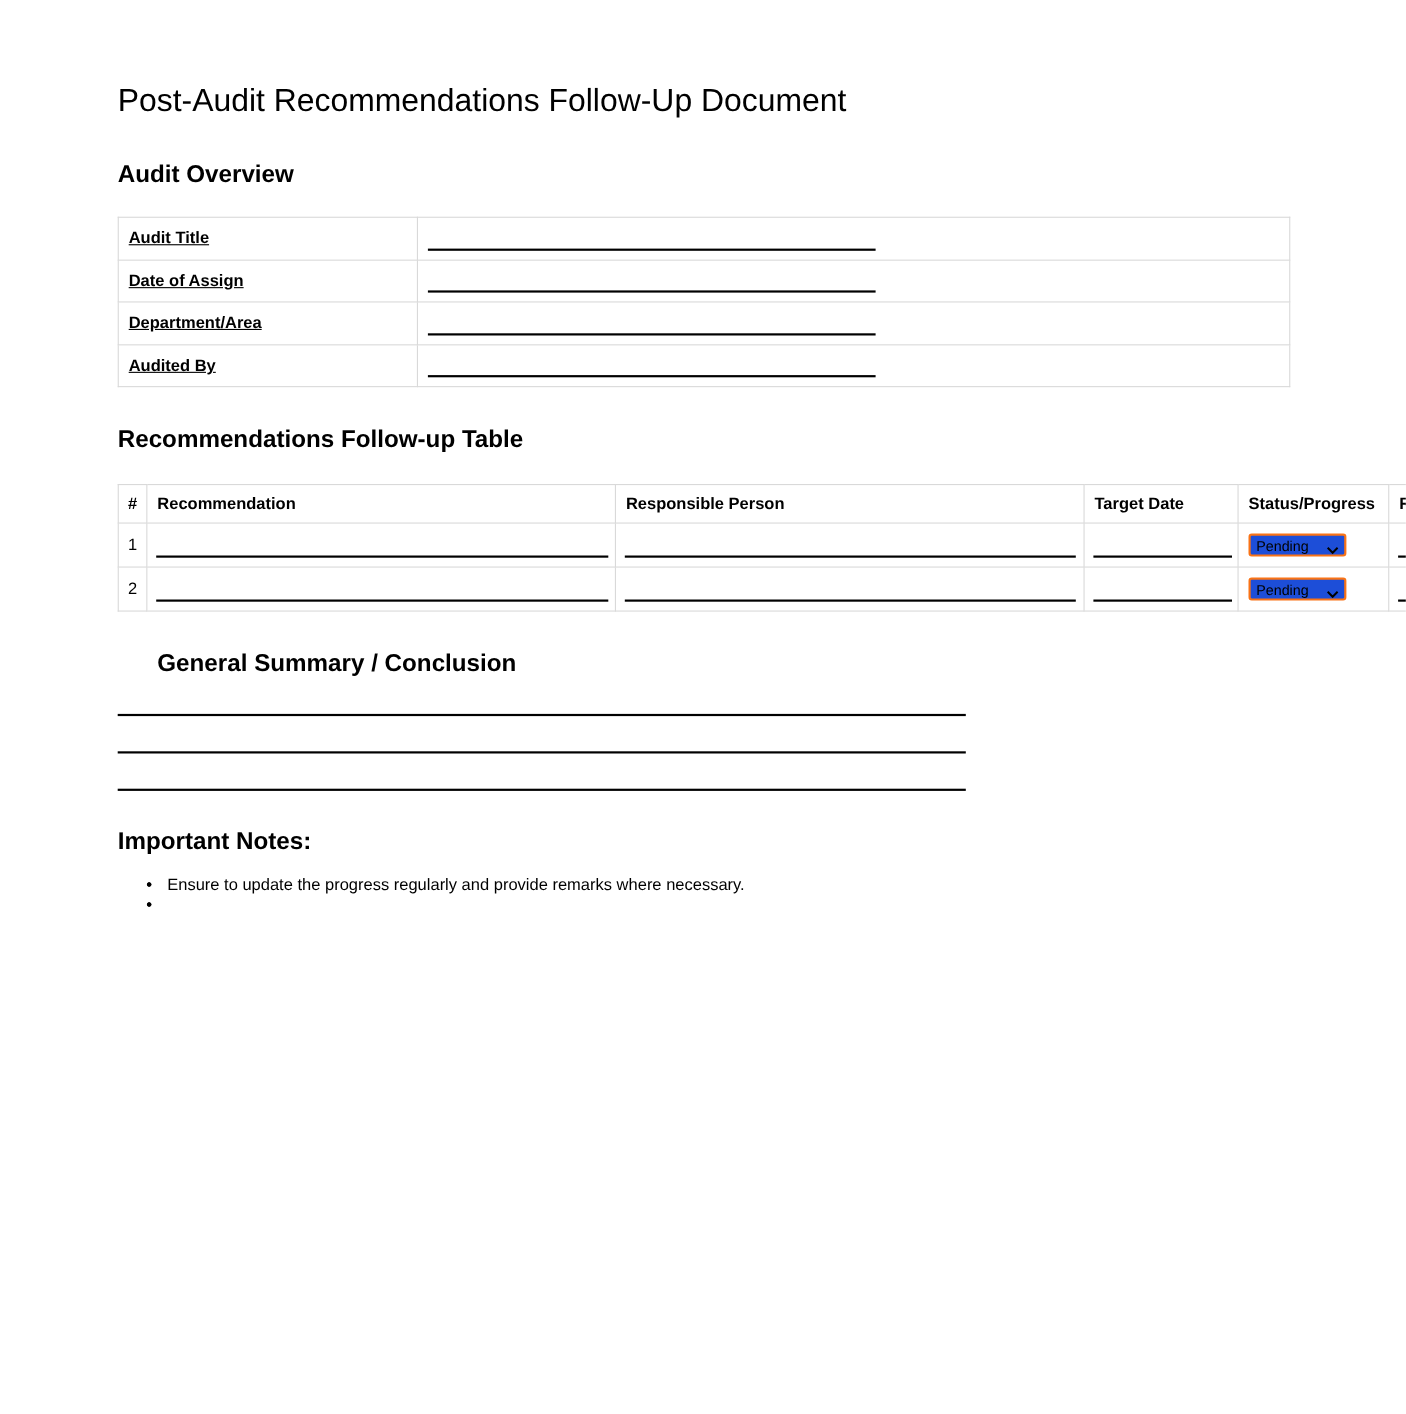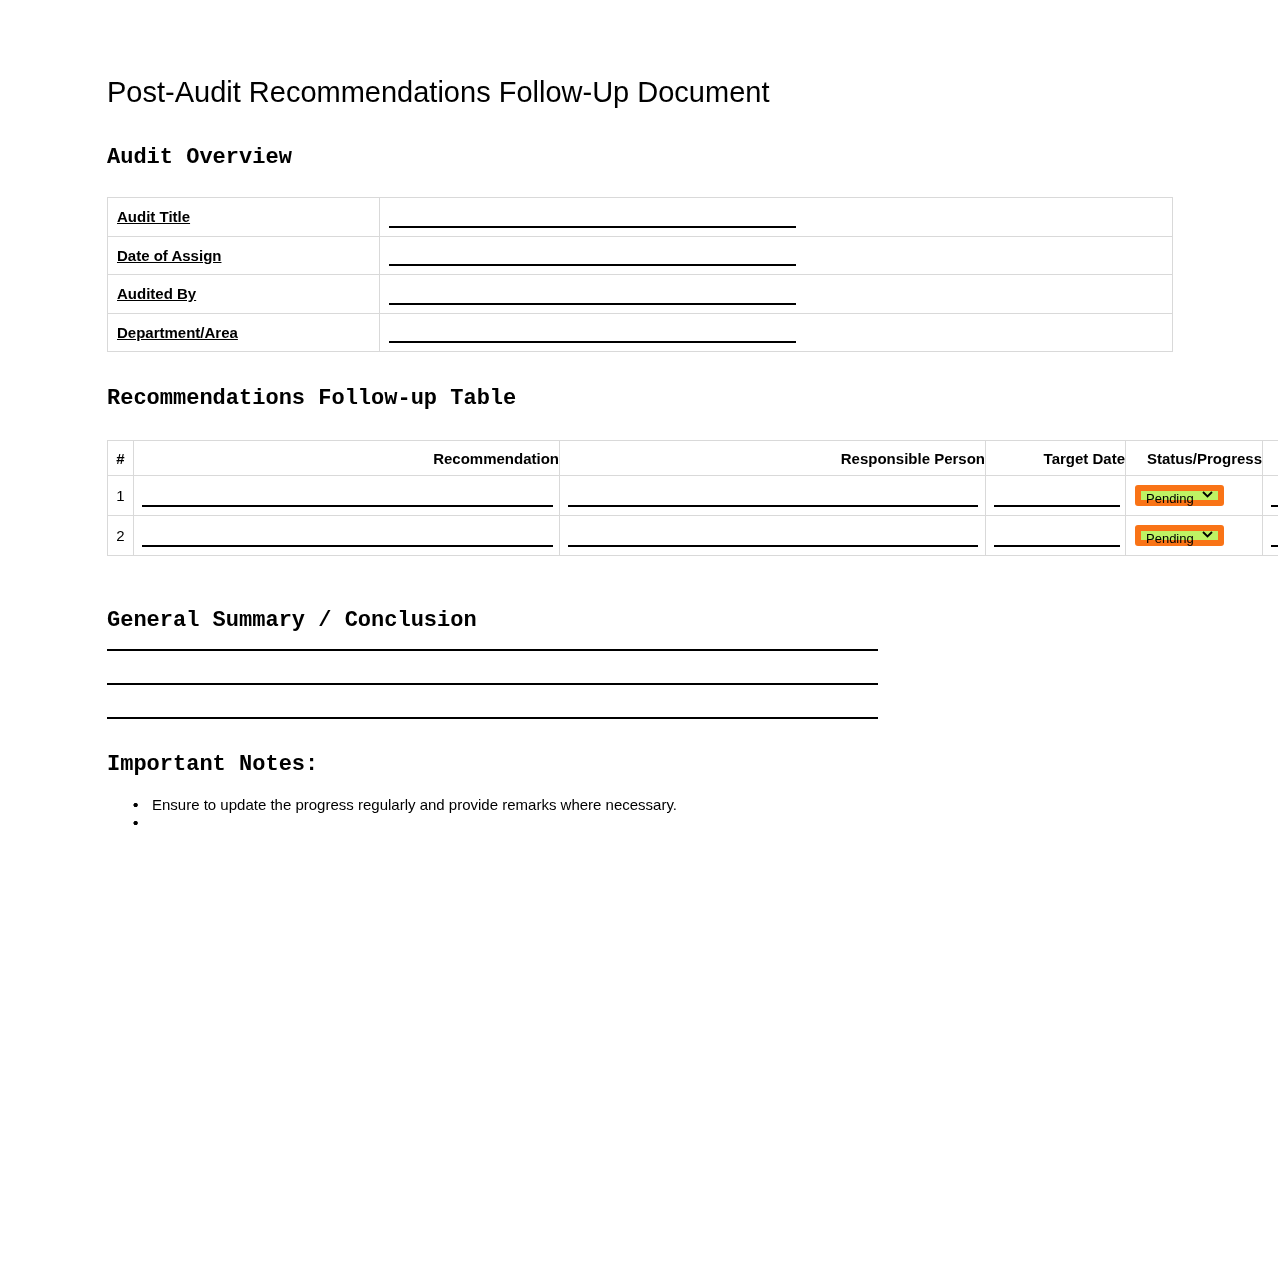--- a/index.html
+++ b/index.html
@@ -2,56 +2,56 @@
 <html><head>
 <meta charset="utf-8">
 <style>
   * { margin:0; padding:0; box-sizing:border-box; }
   html,body { background:#fff; }
   body {
     width:1278px; height:1285px; overflow:hidden; position:relative;
     font-family:"Liberation Sans", sans-serif; color:#000;
   }
   .h1 { position:absolute; left:107px; top:76px; font-size:29px; font-weight:normal; letter-spacing:0; }
-  .h2 { position:absolute; left:107px; font-size:22px; font-weight:bold;font-family:Liberation Mono, monospace; }
+  .h2 { position:absolute; left:107px; font-size:22px; font-weight:bold; }
   .h2-overview { top:145px; }
   .h2-recs     { top:386px; }
-  .h2-summary  { top:608px; }
+  .h2-summary  { top:590px;margin-left:36px; }
   .h2-notes    { top:752px; }
 
   table { border-collapse:collapse; table-layout:fixed; background:#fff; }
   td, th { border:1px solid #d9d9d9; }
 
   
   .ov-table { position:absolute; left:107px; top:197px; width:1066px; }
   .ov-table td { height:38.5px; }
   .ov-label { width:272px; font-size:15px; font-weight:bold; padding-left:9px; vertical-align:middle;text-decoration:underline; }
   .ov-value { vertical-align:bottom; padding:0 0 8px 9px; }
 
   .uline { height:0; border-bottom:2px solid #000; }
 
   
   .rec-table { position:absolute; left:107px; top:440px; width:1576px; }
-  .rec-table th { height:35px; font-size:15px; font-weight:bold; text-align:right; padding-left:9px; vertical-align:middle; }
+  .rec-table th { height:35px; font-size:15px; font-weight:bold; text-align:left; padding-left:9px; vertical-align:middle; }
   .rec-table th.c-num { text-align:center; padding-left:0; }
   .rec-table td { height:40px; vertical-align:bottom; padding:0 0 8px 8px; }
   .rec-table td.c-num { text-align:center; vertical-align:middle; font-size:15px; padding:0; }
   .rec-table td.c-status { vertical-align:middle; padding:0 0 0 9px; }
   .c-num { width:26px; }
   .c-rec { width:426px; }
   .c-resp { width:426px; }
   .c-date { width:140px;margin-top:47px; }
   .c-status { width:137px; }
   .c-remarks { width:421px; }
 
   
   .select {
-    display:inline-flex; align-items:flex-start; justify-content:space-between;
-    width:89px; height:21px; border:6px solid #f97316; border-radius:3px;
-    background:#bef264; font-size:13px; padding:0 5px 0 5px; cursor:default;
+    display:inline-flex; align-items:flex-end; justify-content:space-between;
+    width:89px; height:21px; border:2px solid #f97316; border-radius:3px;
+    background:#1d4ed8; font-size:13px; padding:0 5px 0 5px; cursor:default;
   }
   .select .sel-label { position:relative; top:0; }
   .select svg { flex:0 0 auto; }
 
   
   .sum-line { position:absolute; left:107px; width:771px; height:0; border-top:2px solid #000; }
   .sum-line-1 { top:649px; }
   .sum-line-2 { top:683px; }
   .sum-line-3 { top:717px; }
 
@@ -77,27 +77,27 @@
           <div class="uline" style="width:407px"></div>
         </td>
   </tr>
   <tr>
     <td class="ov-label">Date of Assign</td>
     <td class="ov-value">
           <div class="uline" style="width:407px"></div>
         </td>
   </tr>
   <tr>
-    <td class="ov-label">Audited By</td>
+    <td class="ov-label">Department/Area</td>
     <td class="ov-value">
           <div class="uline" style="width:407px"></div>
         </td>
   </tr>
   <tr>
-    <td class="ov-label">Department/Area</td>
+    <td class="ov-label">Audited By</td>
     <td class="ov-value">
           <div class="uline" style="width:407px"></div>
         </td>
   </tr>
 </tbody>
   </table>
 
 <div class="h2 h2-recs">Recommendations Follow-up Table</div>
 
 <table class="rec-table">

